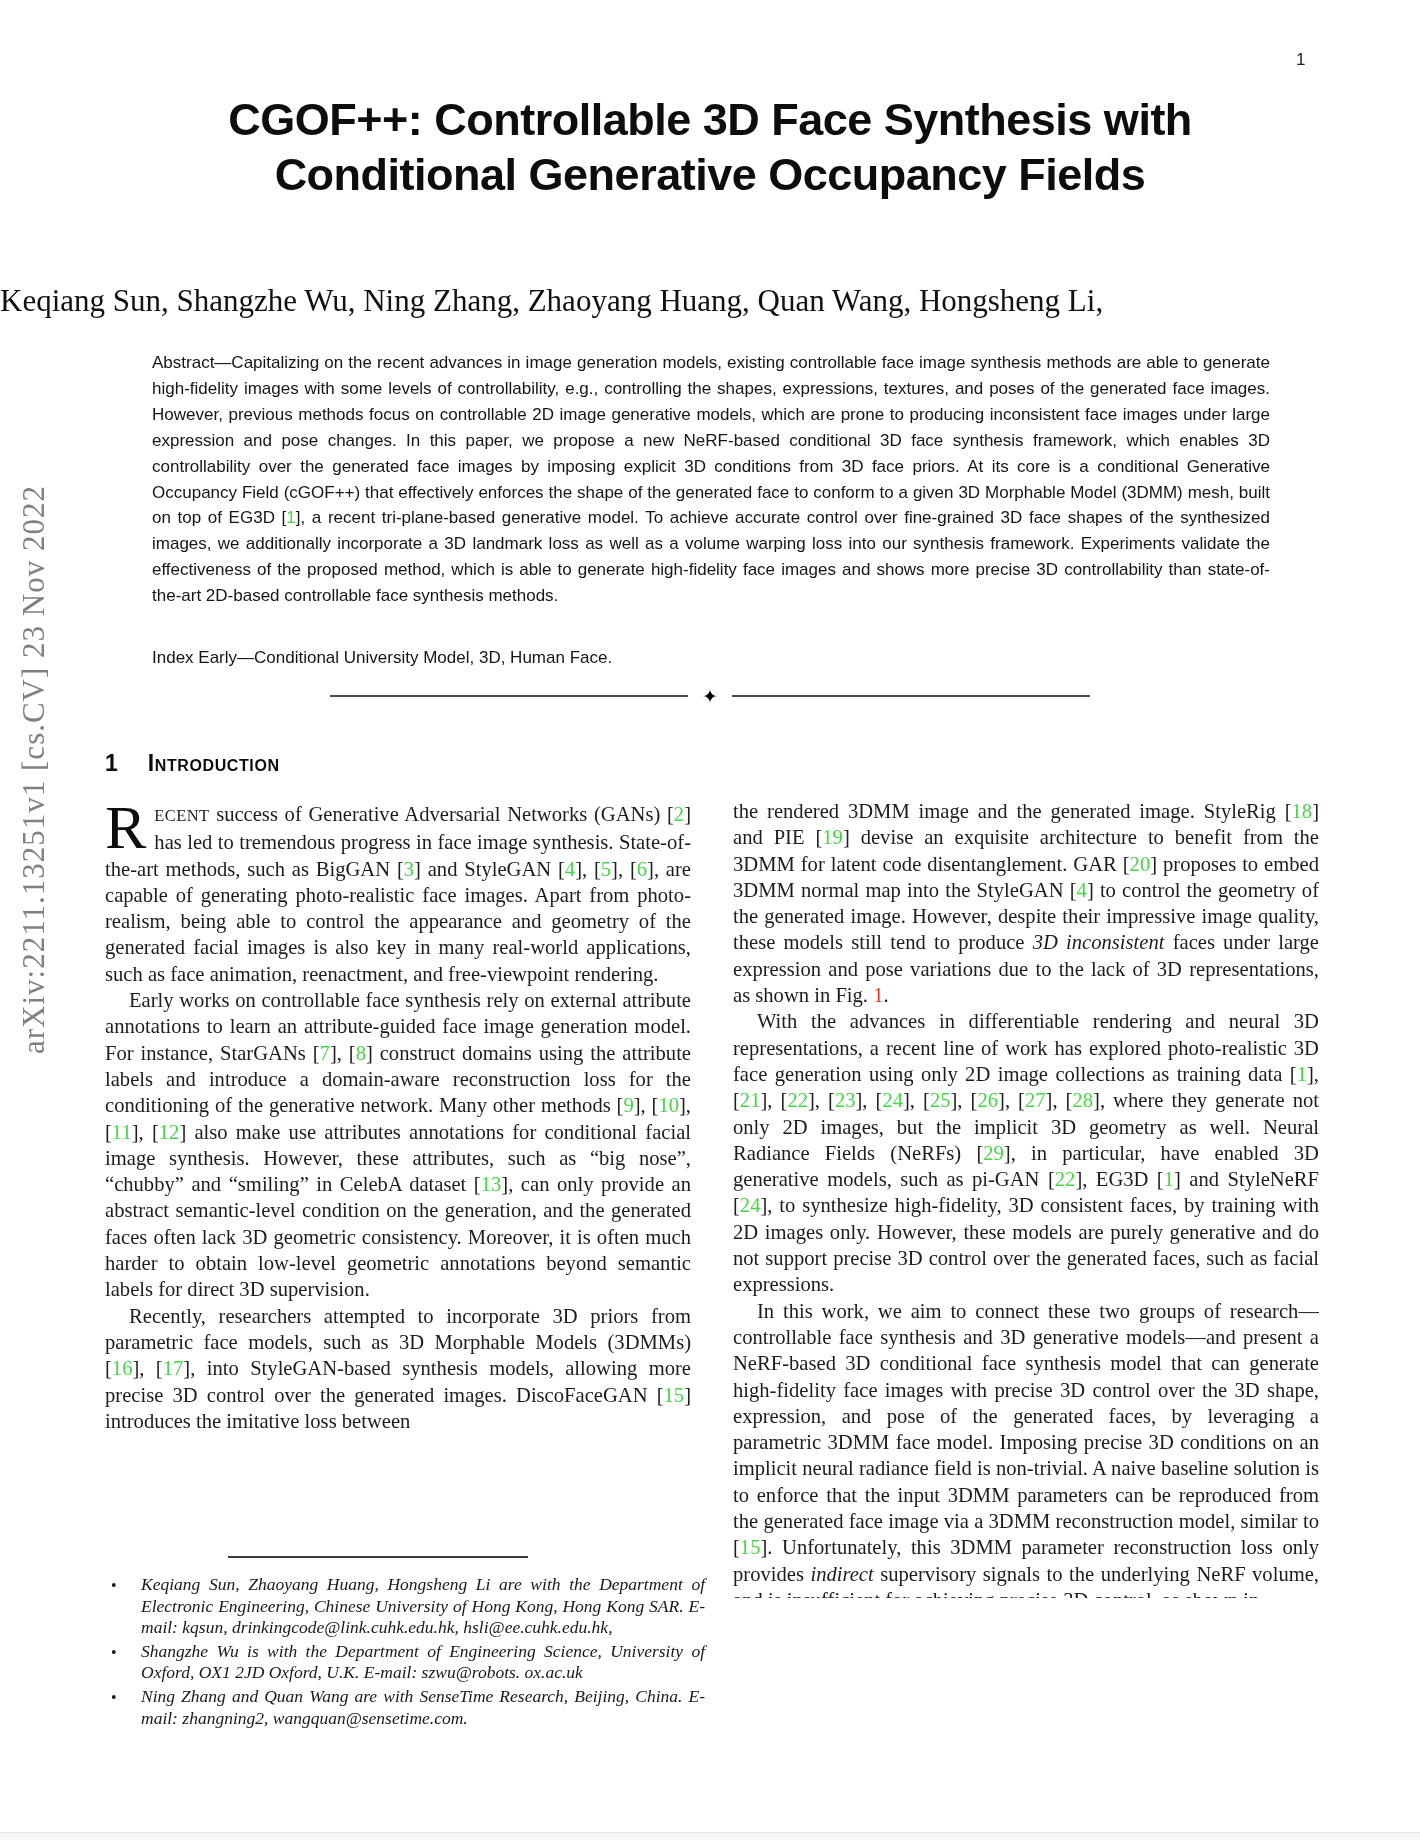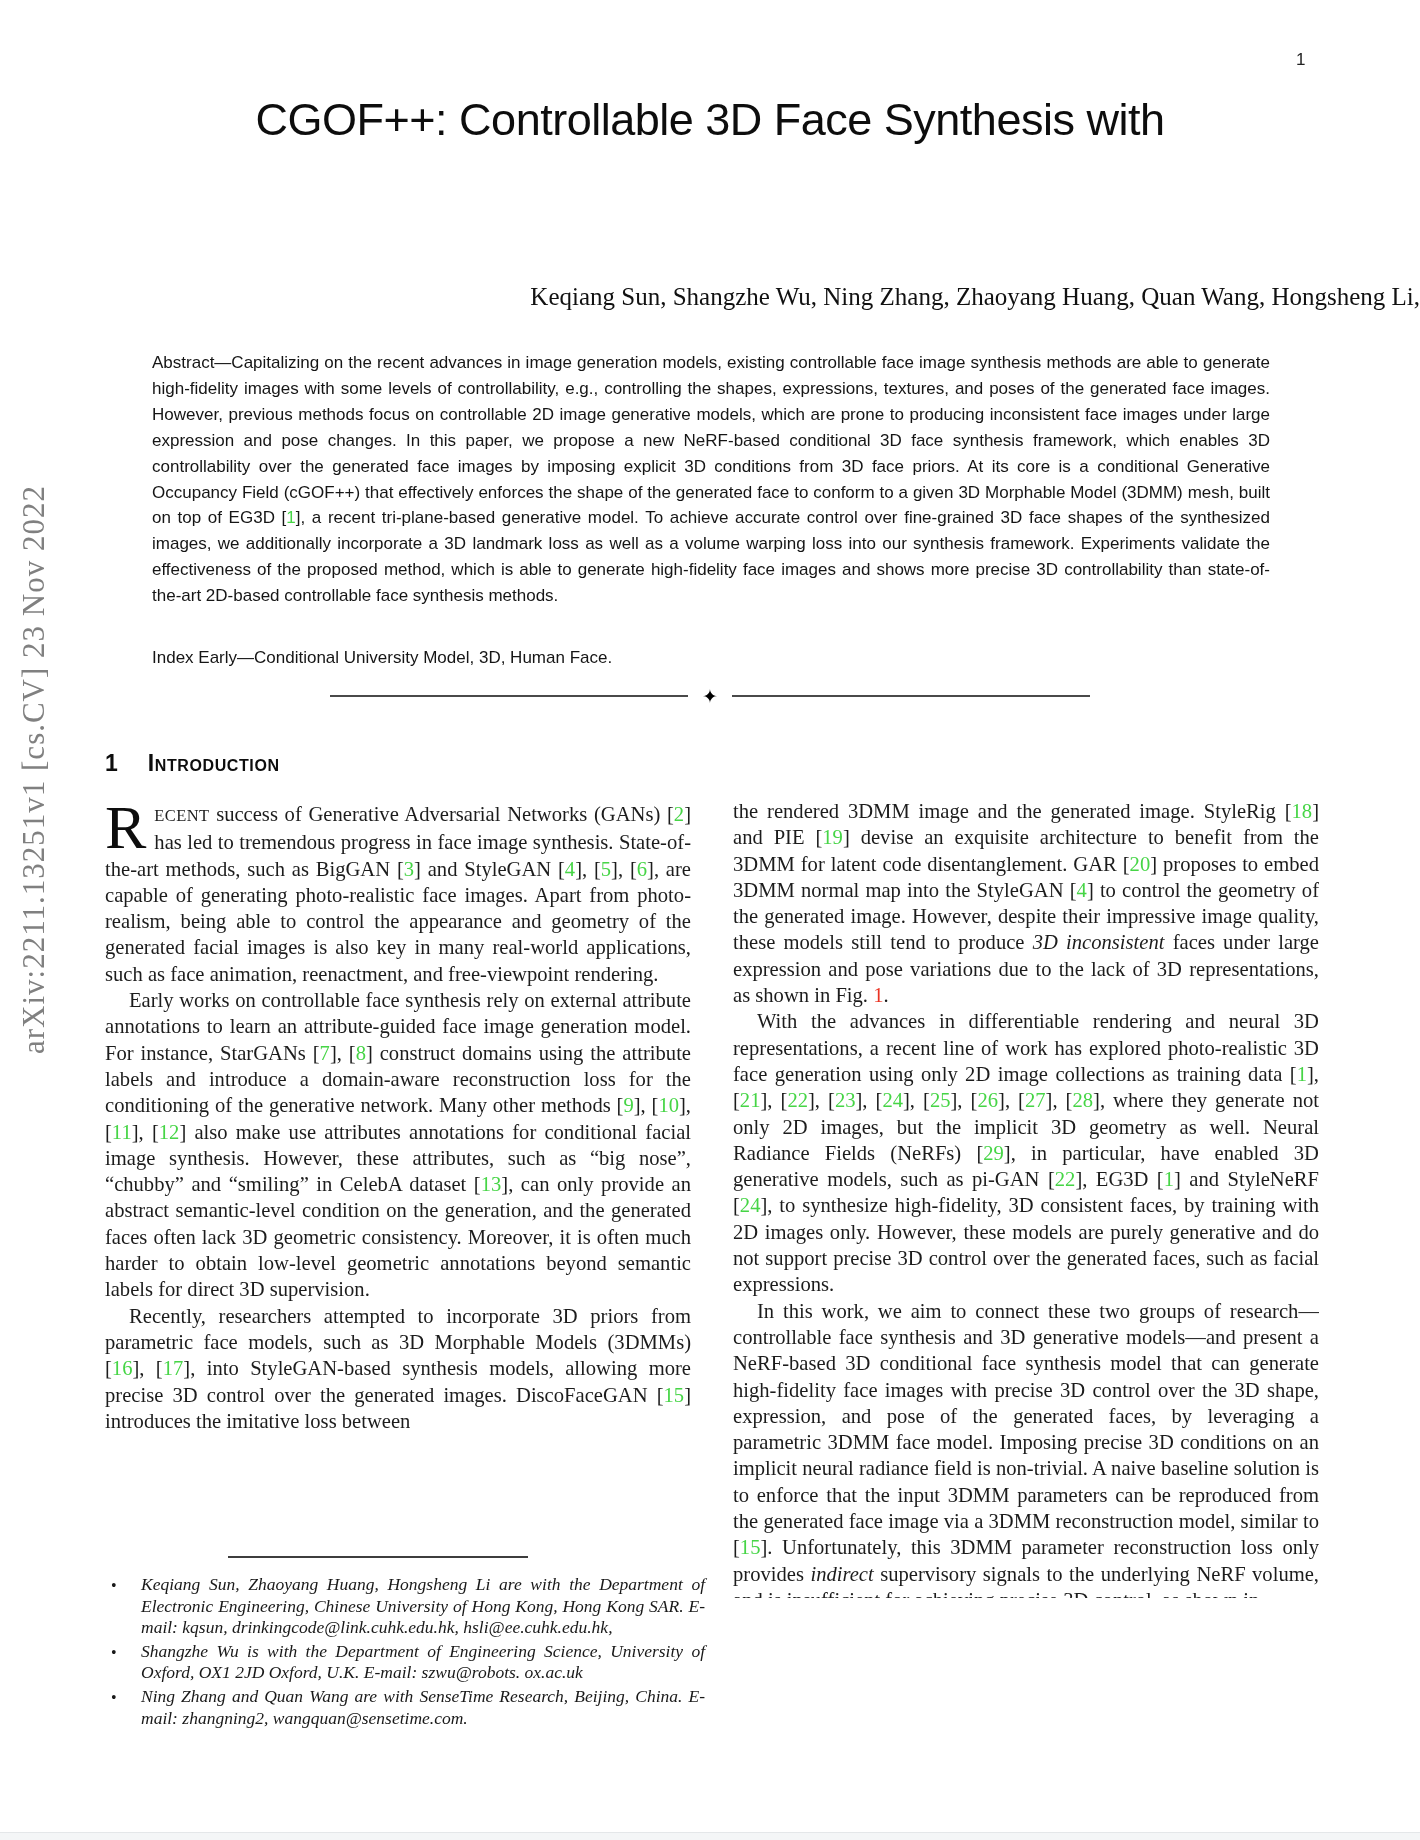--- a/index.html
+++ b/index.html
@@ -14,26 +14,26 @@
     font-family:"Liberation Sans", sans-serif;
   }
   .arxiv-strip {
     position:absolute; left:16px; top:385px; height:770px; width:52px;
     writing-mode:vertical-rl; transform:rotate(180deg);
     font-family:"Liberation Serif", serif; font-size:31px; color:var(--sidebar);
     letter-spacing:1px; text-align:center; white-space:nowrap;
   }
   .paper-title {
     position:absolute; top:92px; left:0; width:100%; text-align:center;
-    font-family:"Liberation Sans", sans-serif; font-weight:400;
+    font-family:"Liberation Sans", sans-serif; font-weight:700;
     font-size:45px; line-height:55px; color:#0d0d0d; letter-spacing:-0.5px;
   }
   .authors {
-    position:absolute; top:283px; left:0; width:100%; text-align:right;
-    font-size:25px; color:#111;
+    position:absolute; top:283px; left:0; width:100%; text-align:left;
+    font-size:31px; color:#111;
   }
   .abstract {
     position:absolute; left:152px; top:350px; width:1118px;
     font-family:"Liberation Sans", sans-serif; font-size:17px;
     line-height:25.9px; text-align:justify; color:#151515;
   }
   .abstract b, .index-terms b { font-weight:400; }
   .index-terms {
     position:absolute; left:152px; top:648px; width:1118px;
     font-family:"Liberation Sans", sans-serif; font-size:17px; color:#151515;
@@ -91,20 +91,21 @@
 </style>
 </head>
 <body>
 
 <div class="page-number">1</div>
 
 <div class="arxiv-strip">arXiv:2211.13251v1  [cs.CV]  23 Nov 2022</div>
 
 <div class="paper-title">
   <div>CGOF++: Controllable 3D Face Synthesis with</div>
+  <div>Conditional Generative Occupancy Fields</div>
 </div>
 
 <div class="authors">Keqiang Sun, Shangzhe Wu, Ning Zhang, Zhaoyang Huang, Quan Wang, Hongsheng Li,</div>
 
 <div class="abstract">
   <b>Abstract</b><span><span>—Capitalizing on the recent advances in image generation models, existing controllable face image synthesis methods are able to generate high-fidelity images with some levels of controllability, e.g., controlling the shapes, expressions, textures, and poses of the generated face images. However, previous methods focus on controllable 2D image generative models, which are prone to producing inconsistent face images under large expression and pose changes. In this paper, we propose a new NeRF-based conditional 3D face synthesis framework, which enables 3D controllability over the generated face images by imposing explicit 3D conditions from 3D face priors. At its core is a conditional Generative Occupancy Field (cGOF++) that effectively enforces the shape of the generated face to conform to a given 3D Morphable Model (3DMM) mesh, built on top of EG3D [</span><span class="cite">1</span><span>], a recent tri-plane-based generative model. To achieve accurate control over fine-grained 3D face shapes of the synthesized images, we additionally incorporate a 3D landmark loss as well as a volume warping loss into our synthesis framework. Experiments validate the effectiveness of the proposed method, which is able to generate high-fidelity face images and shows more precise 3D controllability than state-of-the-art 2D-based controllable face synthesis methods.</span></span>
 </div>
 
 <div class="index-terms">
   <b>Index Early</b><span>—Conditional University Model, 3D, Human Face.</span>

